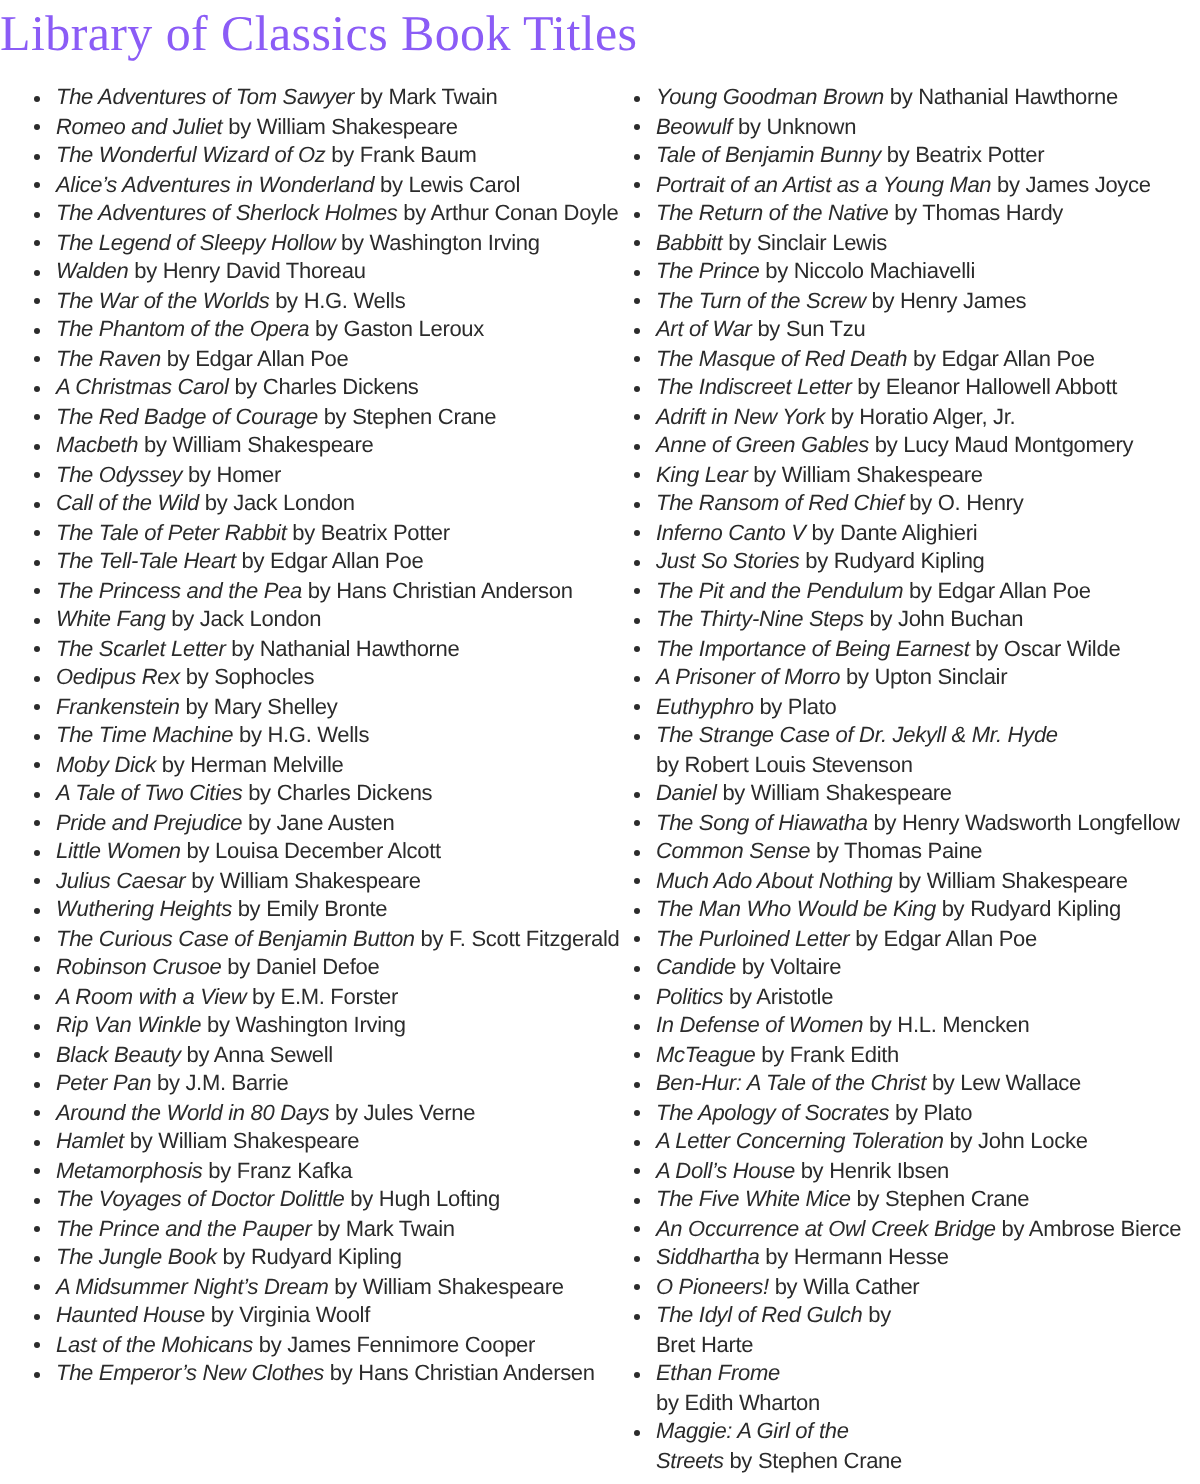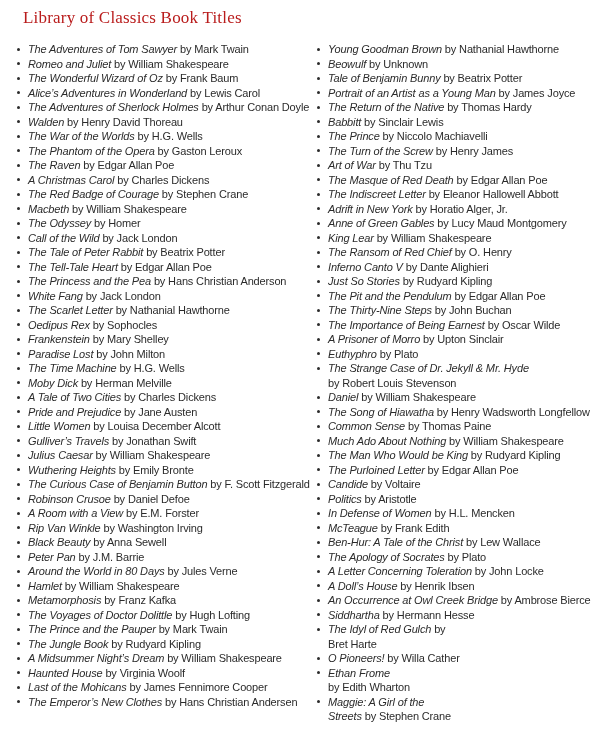--- a/index.html
+++ b/index.html
@@ -12,24 +12,24 @@
     overflow: hidden;
   }
   .page {
     width: 600px;
     height: 742px;
     position: relative;
   }
   .page-title {
     font-family: "Liberation Serif", "DejaVu Serif", serif;
     font-weight: normal;
-    font-size: 17px;
+    font-size: 25px;
     line-height: 30px;
-    color: #b91c1c;
-    margin: 3px 0 0 23px;
+    color: #8b5cf6;
+    margin: 3px 0 0 0;
     letter-spacing: 0.2px;
   }
   .columns {
     display: flex;
     margin-top: 9px;
   }
   .col {
     width: 300px;
     flex: 0 0 300px;
   }
@@ -66,43 +66,42 @@
 <div class="page">
   <h1 class="page-title">Library of Classics Book Titles</h1>
   <div class="columns">
     <div class="col">
       <ul class="book-list" id="list-left">
           <li><span class="ttl">The Adventures of Tom Sawyer</span><span class="auth"> by Mark Twain</span></li>
           <li><span class="ttl">Romeo and Juliet</span><span class="auth"> by William Shakespeare</span></li>
           <li><span class="ttl">The Wonderful Wizard of Oz</span><span class="auth"> by Frank Baum</span></li>
           <li><span class="ttl">Alice’s Adventures in Wonderland</span><span class="auth"> by Lewis Carol</span></li>
           <li><span class="ttl">The Adventures of Sherlock Holmes</span><span class="auth"> by Arthur Conan Doyle</span></li>
+          <li><span class="ttl">The Legend of Sleepy Hollow</span><span class="auth"> by Washington Irving</span></li>
           <li><span class="ttl">Walden</span><span class="auth"> by Henry David Thoreau</span></li>
           <li><span class="ttl">The War of the Worlds</span><span class="auth"> by H.G. Wells</span></li>
           <li><span class="ttl">The Phantom of the Opera</span><span class="auth"> by Gaston Leroux</span></li>
           <li><span class="ttl">The Raven</span><span class="auth"> by Edgar Allan Poe</span></li>
           <li><span class="ttl">A Christmas Carol</span><span class="auth"> by Charles Dickens</span></li>
           <li><span class="ttl">The Red Badge of Courage</span><span class="auth"> by Stephen Crane</span></li>
           <li><span class="ttl">Macbeth</span><span class="auth"> by William Shakespeare</span></li>
           <li><span class="ttl">The Odyssey</span><span class="auth"> by Homer</span></li>
           <li><span class="ttl">Call of the Wild</span><span class="auth"> by Jack London</span></li>
           <li><span class="ttl">The Tale of Peter Rabbit</span><span class="auth"> by Beatrix Potter</span></li>
           <li><span class="ttl">The Tell-Tale Heart</span><span class="auth"> by Edgar Allan Poe</span></li>
           <li><span class="ttl">The Princess and the Pea</span><span class="auth"> by Hans Christian Anderson</span></li>
           <li><span class="ttl">White Fang</span><span class="auth"> by Jack London</span></li>
           <li><span class="ttl">The Scarlet Letter</span><span class="auth"> by Nathanial Hawthorne</span></li>
           <li><span class="ttl">Oedipus Rex</span><span class="auth"> by Sophocles</span></li>
           <li><span class="ttl">Frankenstein</span><span class="auth"> by Mary Shelley</span></li>
-          <li><span class="ttl">Paradise Lost</span><span class="auth"> by John Milton</span></li>
           <li><span class="ttl">The Time Machine</span><span class="auth"> by H.G. Wells</span></li>
           <li><span class="ttl">Moby Dick</span><span class="auth"> by Herman Melville</span></li>
           <li><span class="ttl">A Tale of Two Cities</span><span class="auth"> by Charles Dickens</span></li>
           <li><span class="ttl">Pride and Prejudice</span><span class="auth"> by Jane Austen</span></li>
           <li><span class="ttl">Little Women</span><span class="auth"> by Louisa December Alcott</span></li>
-          <li><span class="ttl">Gulliver’s Travels</span><span class="auth"> by Jonathan Swift</span></li>
           <li><span class="ttl">Julius Caesar</span><span class="auth"> by William Shakespeare</span></li>
           <li><span class="ttl">Wuthering Heights</span><span class="auth"> by Emily Bronte</span></li>
           <li><span class="ttl">The Curious Case of Benjamin Button</span><span class="auth"> by F. Scott Fitzgerald</span></li>
           <li><span class="ttl">Robinson Crusoe</span><span class="auth"> by Daniel Defoe</span></li>
           <li><span class="ttl">A Room with a View</span><span class="auth"> by E.M. Forster</span></li>
           <li><span class="ttl">Rip Van Winkle</span><span class="auth"> by Washington Irving</span></li>
           <li><span class="ttl">Black Beauty</span><span class="auth"> by Anna Sewell</span></li>
           <li><span class="ttl">Peter Pan</span><span class="auth"> by J.M. Barrie</span></li>
           <li><span class="ttl">Around the World in 80 Days</span><span class="auth"> by Jules Verne</span></li>
           <li><span class="ttl">Hamlet</span><span class="auth"> by William Shakespeare</span></li>
@@ -119,21 +118,21 @@
     <div class="col">
       <ul class="book-list" id="list-right">
           <li><span class="ttl">Young Goodman Brown</span><span class="auth"> by Nathanial Hawthorne</span></li>
           <li><span class="ttl">Beowulf</span><span class="auth"> by Unknown</span></li>
           <li><span class="ttl">Tale of Benjamin Bunny</span><span class="auth"> by Beatrix Potter</span></li>
           <li><span class="ttl">Portrait of an Artist as a Young Man</span><span class="auth"> by James Joyce</span></li>
           <li><span class="ttl">The Return of the Native</span><span class="auth"> by Thomas Hardy</span></li>
           <li><span class="ttl">Babbitt</span><span class="auth"> by Sinclair Lewis</span></li>
           <li><span class="ttl">The Prince</span><span class="auth"> by Niccolo Machiavelli</span></li>
           <li><span class="ttl">The Turn of the Screw</span><span class="auth"> by Henry James</span></li>
-          <li><span class="ttl">Art of War</span><span class="auth"> by Thu Tzu</span></li>
+          <li><span class="ttl">Art of War</span><span class="auth"> by Sun Tzu</span></li>
           <li><span class="ttl">The Masque of Red Death</span><span class="auth"> by Edgar Allan Poe</span></li>
           <li><span class="ttl">The Indiscreet Letter</span><span class="auth"> by Eleanor Hallowell Abbott</span></li>
           <li><span class="ttl">Adrift in New York</span><span class="auth"> by Horatio Alger, Jr.</span></li>
           <li><span class="ttl">Anne of Green Gables</span><span class="auth"> by Lucy Maud Montgomery</span></li>
           <li><span class="ttl">King Lear</span><span class="auth"> by William Shakespeare</span></li>
           <li><span class="ttl">The Ransom of Red Chief</span><span class="auth"> by O. Henry</span></li>
           <li><span class="ttl">Inferno Canto V</span><span class="auth"> by Dante Alighieri</span></li>
           <li><span class="ttl">Just So Stories</span><span class="auth"> by Rudyard Kipling</span></li>
           <li><span class="ttl">The Pit and the Pendulum</span><span class="auth"> by Edgar Allan Poe</span></li>
           <li><span class="ttl">The Thirty-Nine Steps</span><span class="auth"> by John Buchan</span></li>
@@ -148,22 +147,23 @@
           <li><span class="ttl">The Man Who Would be King</span><span class="auth"> by Rudyard Kipling</span></li>
           <li><span class="ttl">The Purloined Letter</span><span class="auth"> by Edgar Allan Poe</span></li>
           <li><span class="ttl">Candide</span><span class="auth"> by Voltaire</span></li>
           <li><span class="ttl">Politics</span><span class="auth"> by Aristotle</span></li>
           <li><span class="ttl">In Defense of Women</span><span class="auth"> by H.L. Mencken</span></li>
           <li><span class="ttl">McTeague</span><span class="auth"> by Frank Edith</span></li>
           <li><span class="ttl">Ben-Hur: A Tale of the Christ</span><span class="auth"> by Lew Wallace</span></li>
           <li><span class="ttl">The Apology of Socrates</span><span class="auth"> by Plato</span></li>
           <li><span class="ttl">A Letter Concerning Toleration</span><span class="auth"> by John Locke</span></li>
           <li><span class="ttl">A Doll’s House</span><span class="auth"> by Henrik Ibsen</span></li>
+          <li><span class="ttl">The Five White Mice</span><span class="auth"> by Stephen Crane</span></li>
           <li><span class="ttl">An Occurrence at Owl Creek Bridge</span><span class="auth"> by Ambrose Bierce</span></li>
           <li><span class="ttl">Siddhartha</span><span class="auth"> by Hermann Hesse</span></li>
+          <li><span class="ttl">O Pioneers!</span><span class="auth"> by Willa Cather</span></li>
           <li><span class="ttl">The Idyl of Red Gulch</span><span class="auth"> by</span><br><span class="auth">Bret Harte</span></li>
-          <li><span class="ttl">O Pioneers!</span><span class="auth"> by Willa Cather</span></li>
           <li><span class="ttl">Ethan Frome</span><br><span class="auth">by Edith Wharton</span></li>
           <li><span class="ttl">Maggie: A Girl of the</span><br><span class="ttl">Streets</span><span class="auth"> by Stephen Crane</span></li>
         </ul>
     </div>
   </div>
 </div>
 
 </body></html>

